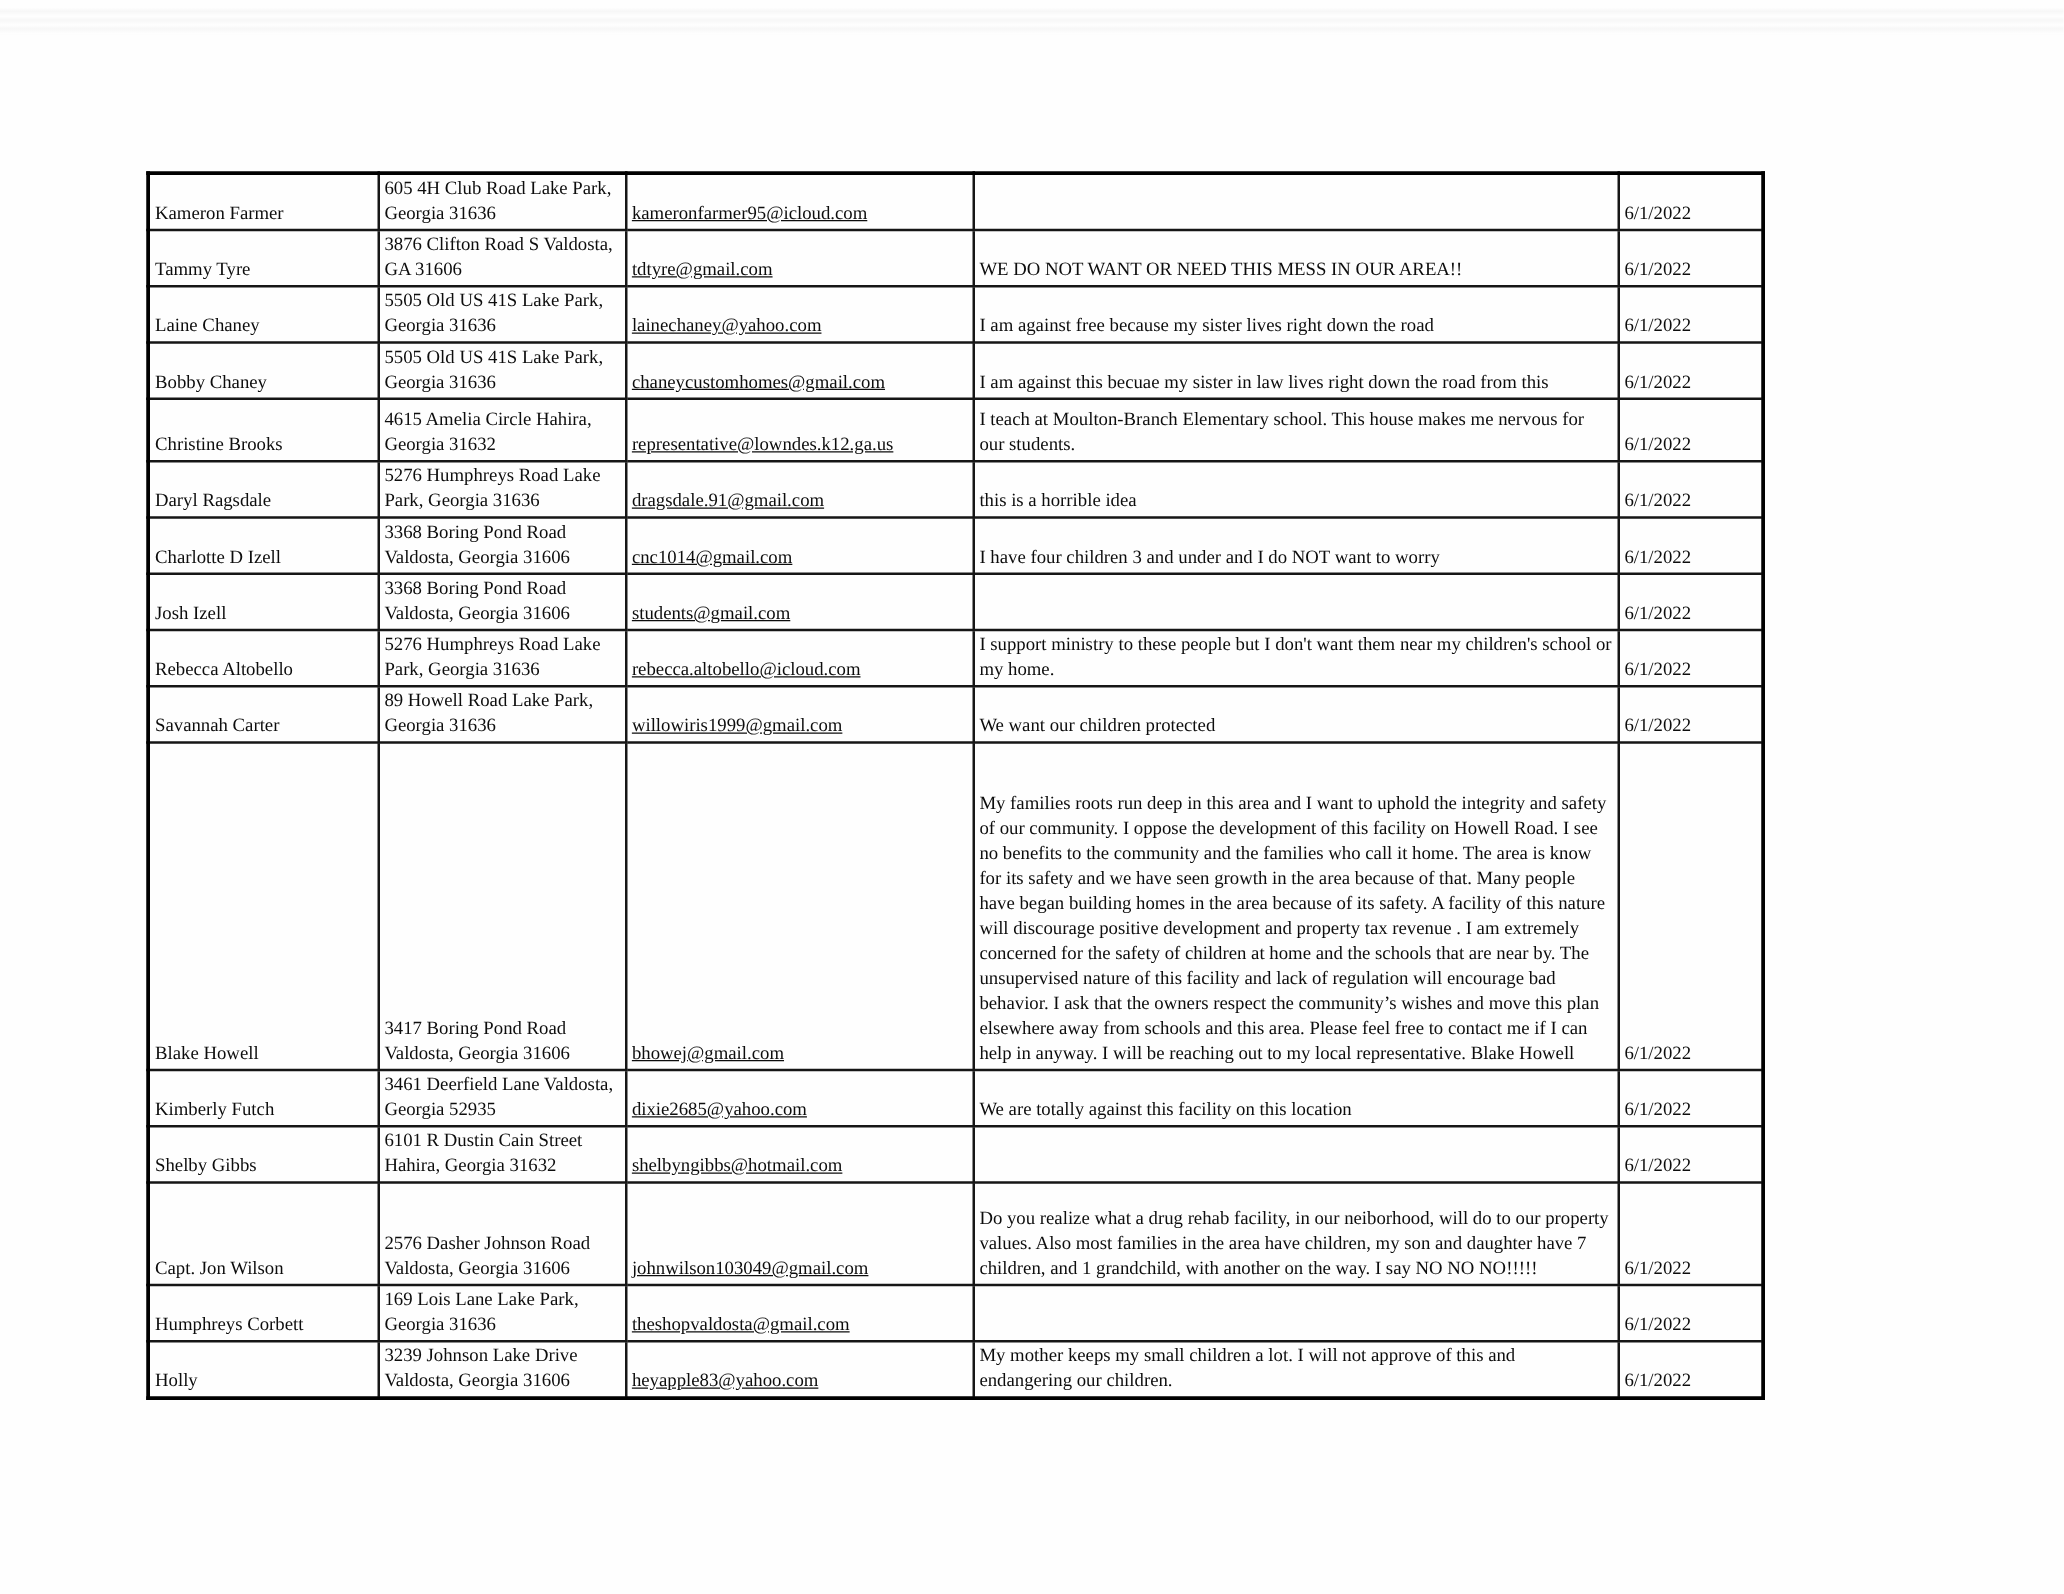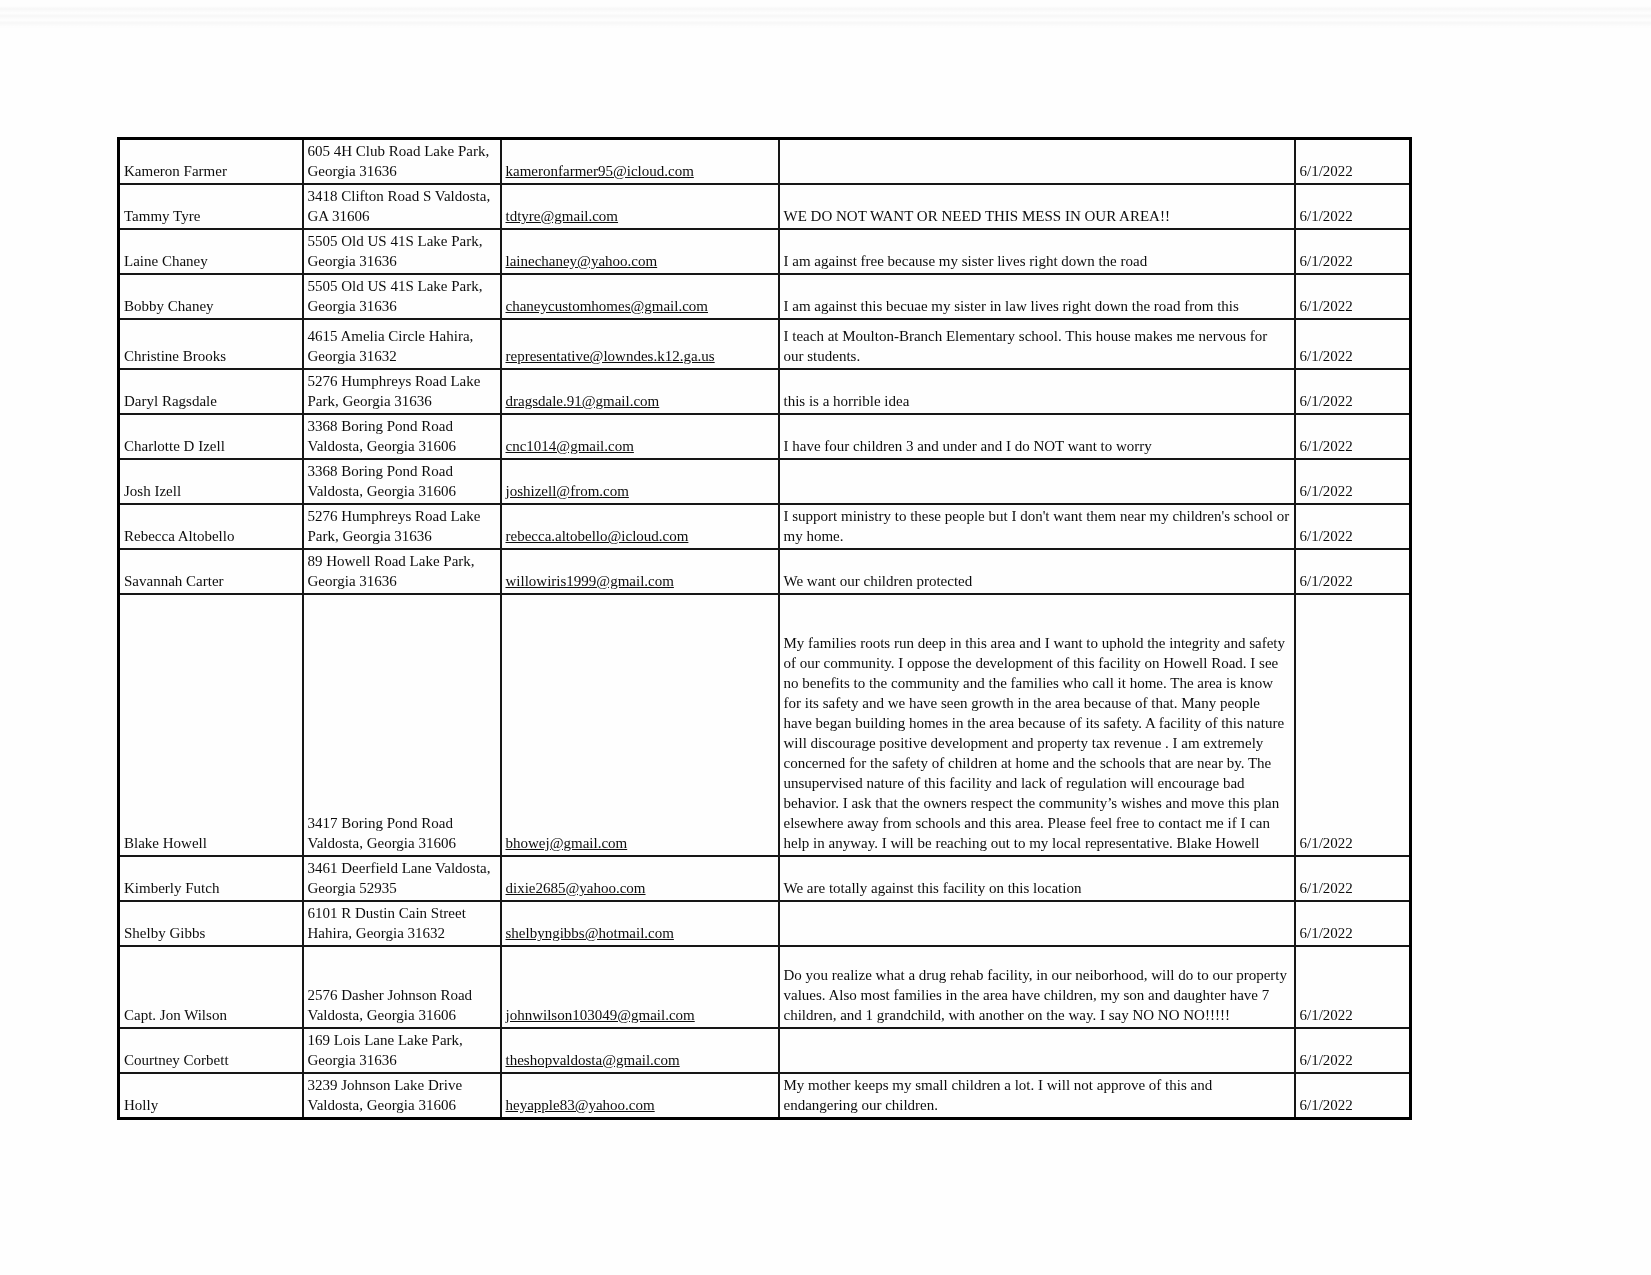--- a/index.html
+++ b/index.html
@@ -80,21 +80,21 @@
     <tbody>
       <tr class="h-std">
         <td>Kameron Farmer</td>
         <td>605 4H Club Road Lake Park, Georgia 31636</td>
         <td class="email-cell">kameronfarmer95@icloud.com</td>
         <td></td>
         <td>6/1/2022</td>
       </tr>
       <tr class="h-std">
         <td>Tammy Tyre</td>
-        <td>3418 Clifton Road S Valdosta, GA 31606</td>
+        <td>3876 Clifton Road S Valdosta, GA 31606</td>
         <td class="email-cell">tdtyre@gmail.com</td>
         <td>WE DO NOT WANT OR NEED THIS MESS IN OUR AREA!!</td>
         <td>6/1/2022</td>
       </tr>
       <tr class="h-std">
         <td>Laine Chaney</td>
         <td>5505 Old US 41S Lake Park, Georgia 31636</td>
         <td class="email-cell">lainechaney@yahoo.com</td>
         <td>I am against free because my sister lives right down the road</td>
         <td>6/1/2022</td>
@@ -123,21 +123,21 @@
       <tr class="h-std">
         <td>Charlotte D Izell</td>
         <td>3368 Boring Pond Road Valdosta, Georgia 31606</td>
         <td class="email-cell">cnc1014@gmail.com</td>
         <td>I have four children 3 and under and I do NOT want to worry</td>
         <td>6/1/2022</td>
       </tr>
       <tr class="h-std">
         <td>Josh Izell</td>
         <td>3368 Boring Pond Road Valdosta, Georgia 31606</td>
-        <td class="email-cell">joshizell@from.com</td>
+        <td class="email-cell">students@gmail.com</td>
         <td></td>
         <td>6/1/2022</td>
       </tr>
       <tr class="h-mid">
         <td>Rebecca Altobello</td>
         <td>5276 Humphreys Road Lake Park, Georgia 31636</td>
         <td class="email-cell">rebecca.altobello@icloud.com</td>
         <td>I support ministry to these people but I don't want them near my children's school or my home.</td>
         <td>6/1/2022</td>
       </tr>
@@ -170,21 +170,21 @@
         <td>6/1/2022</td>
       </tr>
       <tr class="h-lg">
         <td>Capt. Jon Wilson</td>
         <td>2576 Dasher Johnson Road Valdosta, Georgia 31606</td>
         <td class="email-cell">johnwilson103049@gmail.com</td>
         <td>Do you realize what a drug rehab facility, in our neiborhood, will do to our property values. Also most families in the area have children, my son and daughter have 7 children, and 1 grandchild, with another on the way. I say NO NO NO!!!!!</td>
         <td>6/1/2022</td>
       </tr>
       <tr class="h-std">
-        <td>Courtney Corbett</td>
+        <td>Humphreys Corbett</td>
         <td>169 Lois Lane Lake Park, Georgia 31636</td>
         <td class="email-cell">theshopvaldosta@gmail.com</td>
         <td></td>
         <td>6/1/2022</td>
       </tr>
       <tr class="h-std">
         <td>Holly</td>
         <td>3239 Johnson Lake Drive Valdosta, Georgia 31606</td>
         <td class="email-cell">heyapple83@yahoo.com</td>
         <td>My mother keeps my small children a lot. I will not approve of this and endangering our children.</td>

